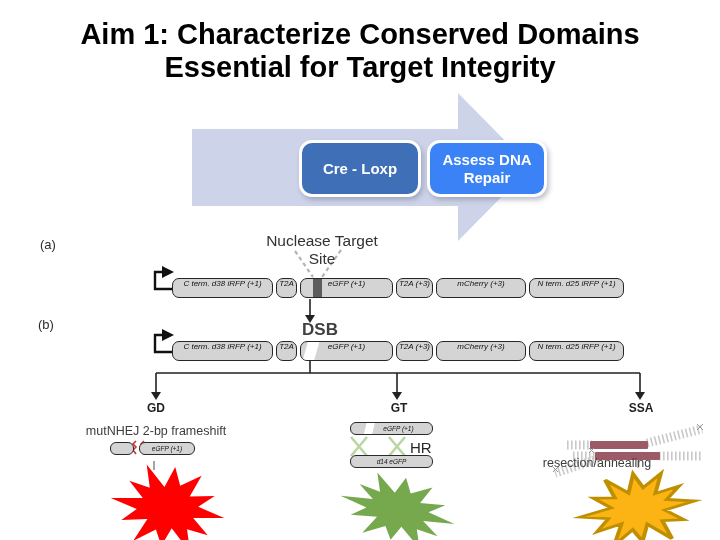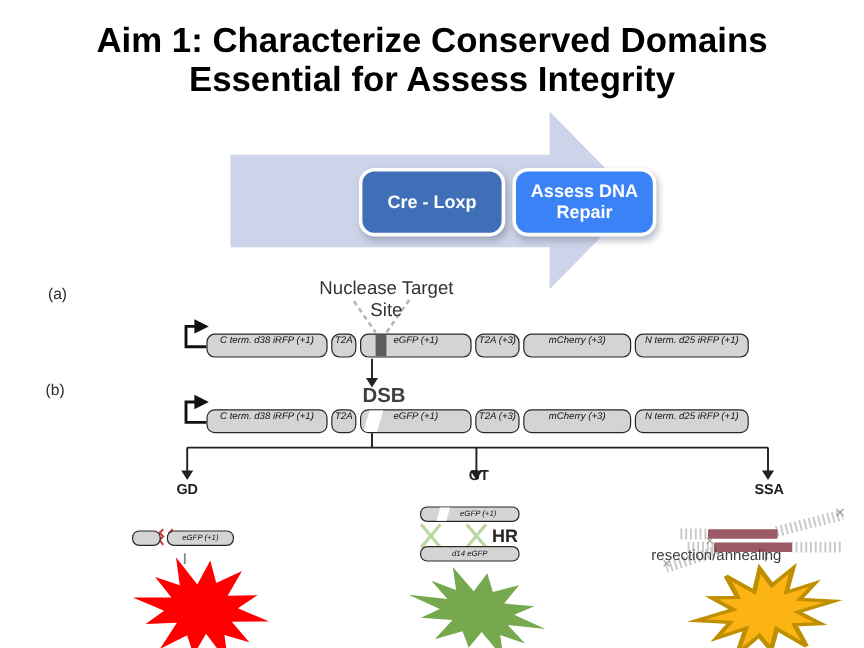--- a/index.html
+++ b/index.html
@@ -24,21 +24,21 @@
   }
   .step--blue{background:#3e6fb7;}
   .step--red{background:#3b82f6;}
 
   .lbl{position:absolute;z-index:2;color:#222;}
   .panel-lbl{font-size:13px;color:#2b2b2b;}
   .nuclease-lbl{left:242px;top:232px;width:160px;text-align:center;
     font-size:15.5px;line-height:18px;color:#323232;}
   .h-label{font-weight:700;font-size:12px;color:#1f1f1f;text-align:center;}
   .caption{font-size:12.5px;color:#3d3d3d;text-align:center;}
-  .hr-lbl{font-weight:700;font-size:15px;color:#262626;}
+  .hr-lbl{font-weight:400;font-size:15px;color:#262626;}
   .dsb-lbl{font-weight:700;font-size:17px;text-align:center;color:#404040;}
 
   .pill{
     position:absolute;height:20px;z-index:2;box-sizing:border-box;
     background:#d4d4d4;border:1.5px solid #262626;border-radius:7px;
     display:flex;justify-content:center;
     font-style:italic;font-size:8px;color:#111;white-space:nowrap;overflow:hidden;
   }
   .pill .band{position:absolute;left:12px;top:0;bottom:0;width:9px;background:#5c5c5c;}
   .pill .dsb-gap{position:absolute;left:4px;top:-4px;width:11px;height:30px;background:#fff;transform:rotate(16deg);}
@@ -118,21 +118,21 @@
       </g>
     </g>
 
     <use href="#burst" transform="translate(168,508) rotate(10) scale(1.02,0.8)" fill="#fe0000"></use>
     <use href="#burst" transform="translate(398,510) rotate(14) scale(1.04,0.64)" fill="#76a84e"></use>
     <use href="#burst" transform="translate(638,509) rotate(-8) scale(1.02,0.68)" stroke="#bf8f00" stroke-width="4" fill="#fcb415"></use>
   </svg>
 
   <div class="slide-title">
     <div>Aim 1: Characterize Conserved Domains</div>
-    <div>Essential for Assess Integrity</div>
+    <div>Essential for Target Integrity</div>
   </div>
 
   <div class="step step--blue" style="left:299px;width:122px;">
     <span>Cre - Loxp</span>
   </div>
   <div class="step step--red" style="left:427px;width:120px;">
     <span>Assess DNA Repair</span>
   </div>
 
   <div class="lbl nuclease-lbl">
@@ -183,26 +183,27 @@
       </div>
     <div class="pill" style="left:436px;top:341px;width:90px;">
         <span>mCherry (+3)</span>
       </div>
     <div class="pill" style="left:529px;top:341px;width:95px;">
         <span>N term. d25 iRFP (+1)</span>
       </div>
   </div>
 
   <div class="lbl h-label" style="left:136px;top:401px;width:40px;">GD</div>
+  <div class="lbl caption" style="left:66px;top:424px;width:180px;">mutNHEJ 2-bp frameshift</div>
   <div class="pill-sm" style="left:110px;top:442px;width:24px;"></div>
   <div class="pill-sm" style="left:139px;top:442px;width:56px;">
       <span>eGFP (+1)</span>
     </div>
 
-  <div class="lbl h-label" style="left:379px;top:389px;width:40px;">GT</div>
+  <div class="lbl h-label" style="left:379px;top:401px;width:40px;">GT</div>
   <div class="pill-sm" style="left:350px;top:422px;width:83px;">
       <span class="gt-gap"></span>
       <span style="margin-left:14px;">eGFP (+1)</span>
     </div>
   <div class="lbl hr-lbl" style="left:410px;top:439px;">HR</div>
   <div class="pill-sm" style="left:350px;top:455px;width:83px;">
       <span>d14 eGFP</span>
     </div>
 
   <div class="lbl h-label" style="left:618px;top:401px;width:46px;">SSA</div>

